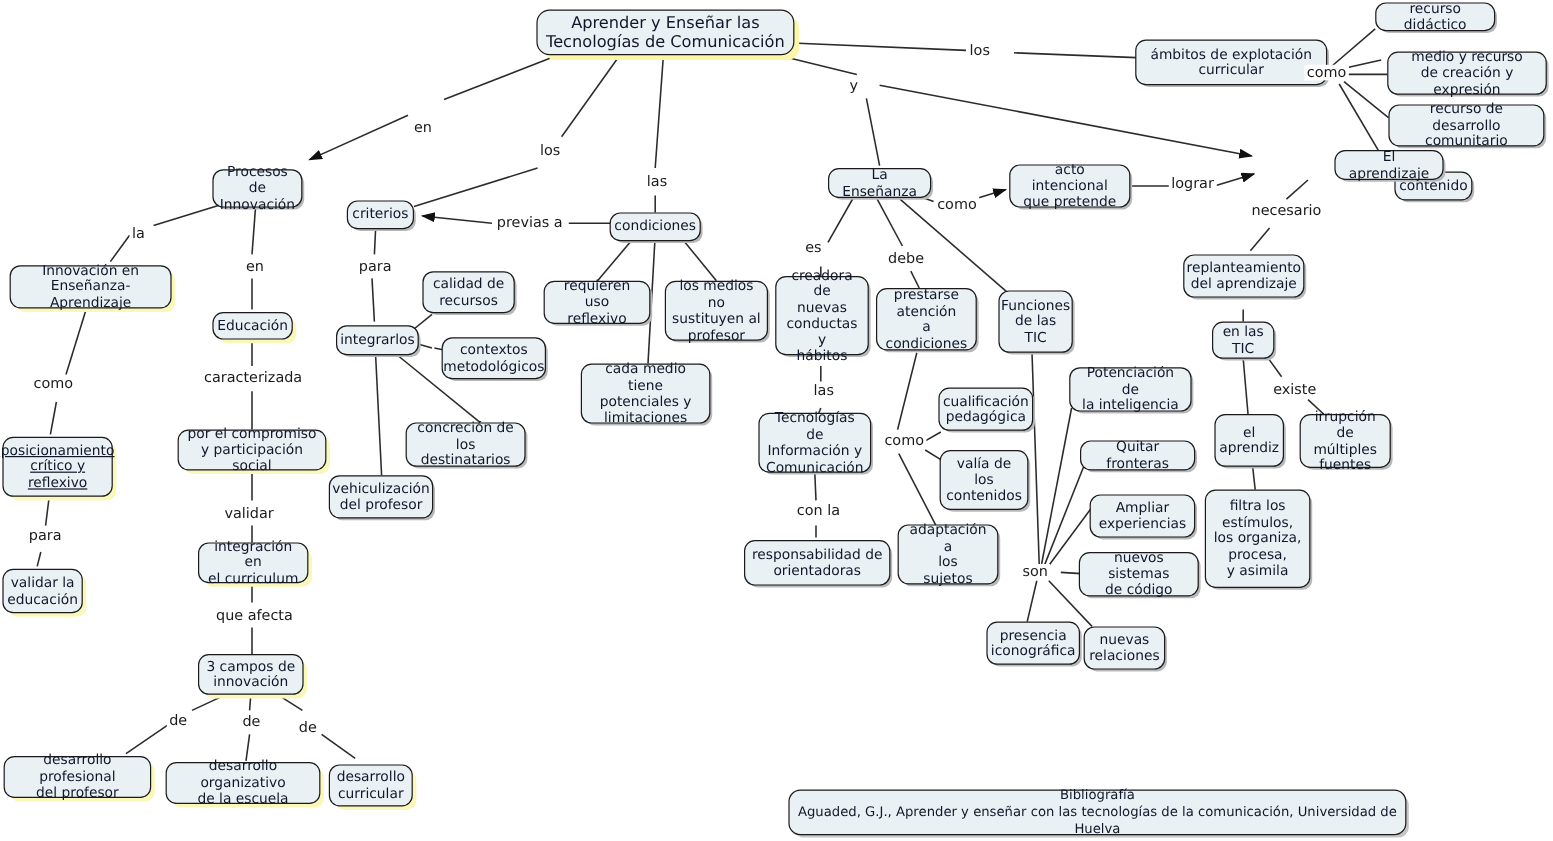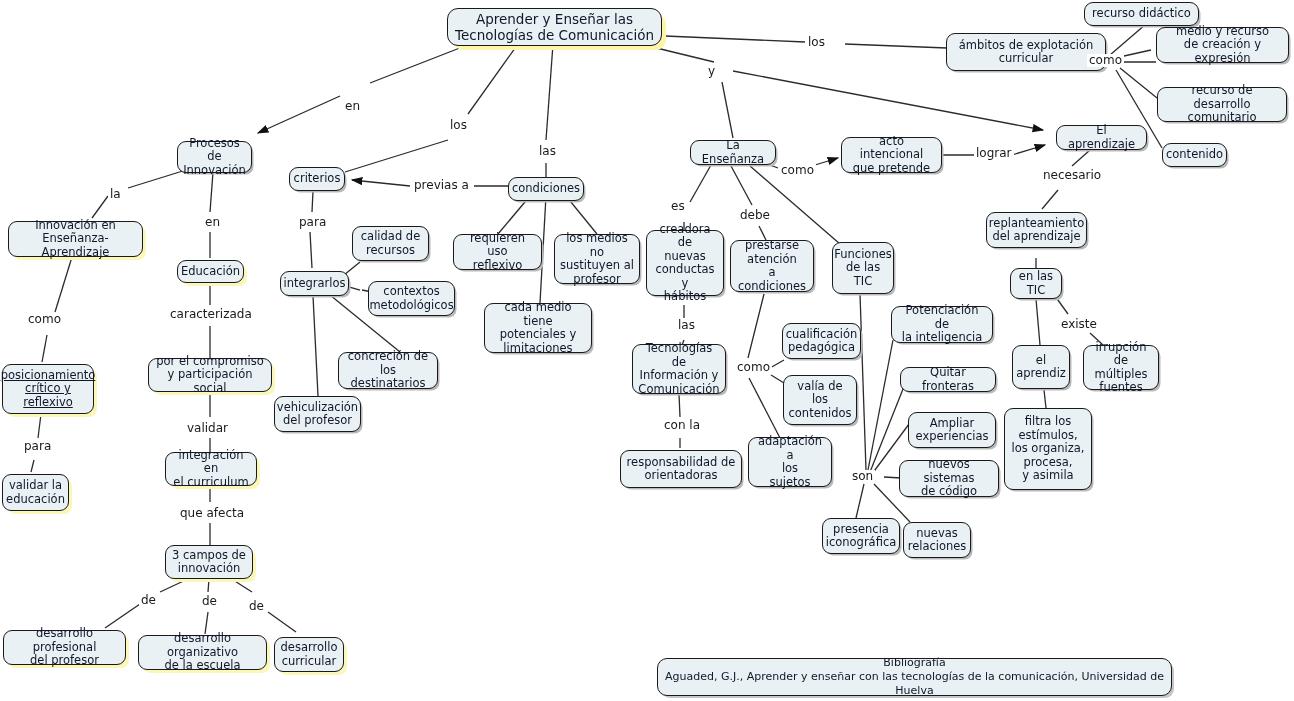--- a/index.html
+++ b/index.html
@@ -198,22 +198,22 @@
 
       <line x1="1044" y1="390" x2="1046" y2="408"></line>
     </g>
   </svg>
 
   <div class="node root" style="left:447px; top:8px; width:215px; height:38px;">Aprender y Enseñar las
 Tecnologías de Comunicación</div>
 
   <div class="node sh-gray" style="left:946px; top:33px; width:160px; height:38px;">ámbitos de explotación
 curricular</div>
-  <div class="node sh-gray" style="left:1084px; top:2px; width:115px; height:24px;">recurso didáctico</div>
-  <div class="node sh-gray" style="left:1156px; top:27px; width:133px; height:36px;">medio y recurso
+  <div class="node sh-gray" style="left:1146px; top:2px; width:100px; height:24px;">recurso didáctico</div>
+  <div class="node sh-gray" style="left:1156px; top:43px; width:133px; height:36px;">medio y recurso
 de creación y expresión</div>
   <div class="node sh-gray" style="left:1157px; top:87px; width:130px; height:35px;">recurso de desarrollo
 comunitario</div>
   <div class="node sh-gray" style="left:1162px; top:143px; width:65px; height:24px;">contenido</div>
 
   <div class="node sh-gray" style="left:177px; top:141px; width:75px; height:32px;">Procesos de
 Innovación</div>
   <div class="node sh-yellow" style="left:8px; top:221px; width:135px; height:36px;">Innovación en
 Enseñanza-Aprendizaje</div>
   <div class="node sh-yellow" style="left:2px; top:364px; width:92px; height:50px;text-decoration:underline;">posicionamiento
@@ -288,21 +288,21 @@
   <div class="node sh-gray" style="left:900px; top:367px; width:96px; height:25px;">Quitar fronteras</div>
   <div class="node sh-gray" style="left:908px; top:412px; width:88px; height:36px;">Ampliar
 experiencias</div>
   <div class="node sh-gray" style="left:899px; top:460px; width:100px; height:37px;">nuevos sistemas
 de código</div>
   <div class="node sh-gray" style="left:822px; top:518px; width:78px; height:36px;">presencia
 iconográfica</div>
   <div class="node sh-gray" style="left:903px; top:522px; width:68px; height:36px;">nuevas
 relaciones</div>
 
-  <div class="node sh-gray" style="left:1056px; top:125px; width:91px; height:25px;">El aprendizaje</div>
+  <div class="node sh-gray" style="left:1112px; top:125px; width:91px; height:25px;">El aprendizaje</div>
   <div class="node sh-gray" style="left:986px; top:212px; width:101px; height:36px;">replanteamiento
 del aprendizaje</div>
   <div class="node sh-gray" style="left:1010px; top:268px; width:52px; height:31px;">en las
 TIC</div>
   <div class="node sh-gray" style="left:1012px; top:345px; width:58px; height:44px;">el
 aprendiz</div>
   <div class="node sh-gray" style="left:1083px; top:345px; width:76px; height:45px;">irrupción
 de múltiples
 fuentes</div>
   <div class="node sh-gray" style="left:1004px; top:408px; width:88px; height:82px;">filtra los

